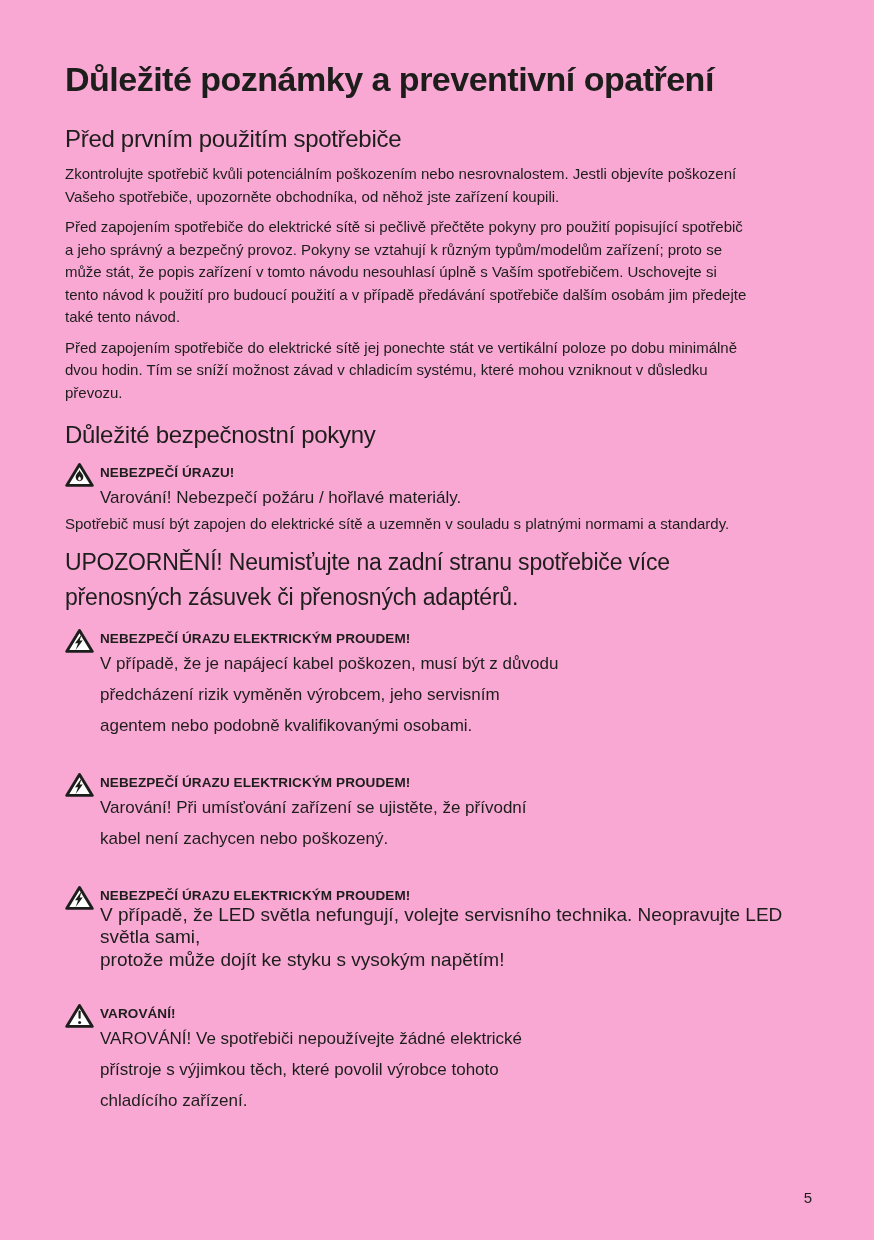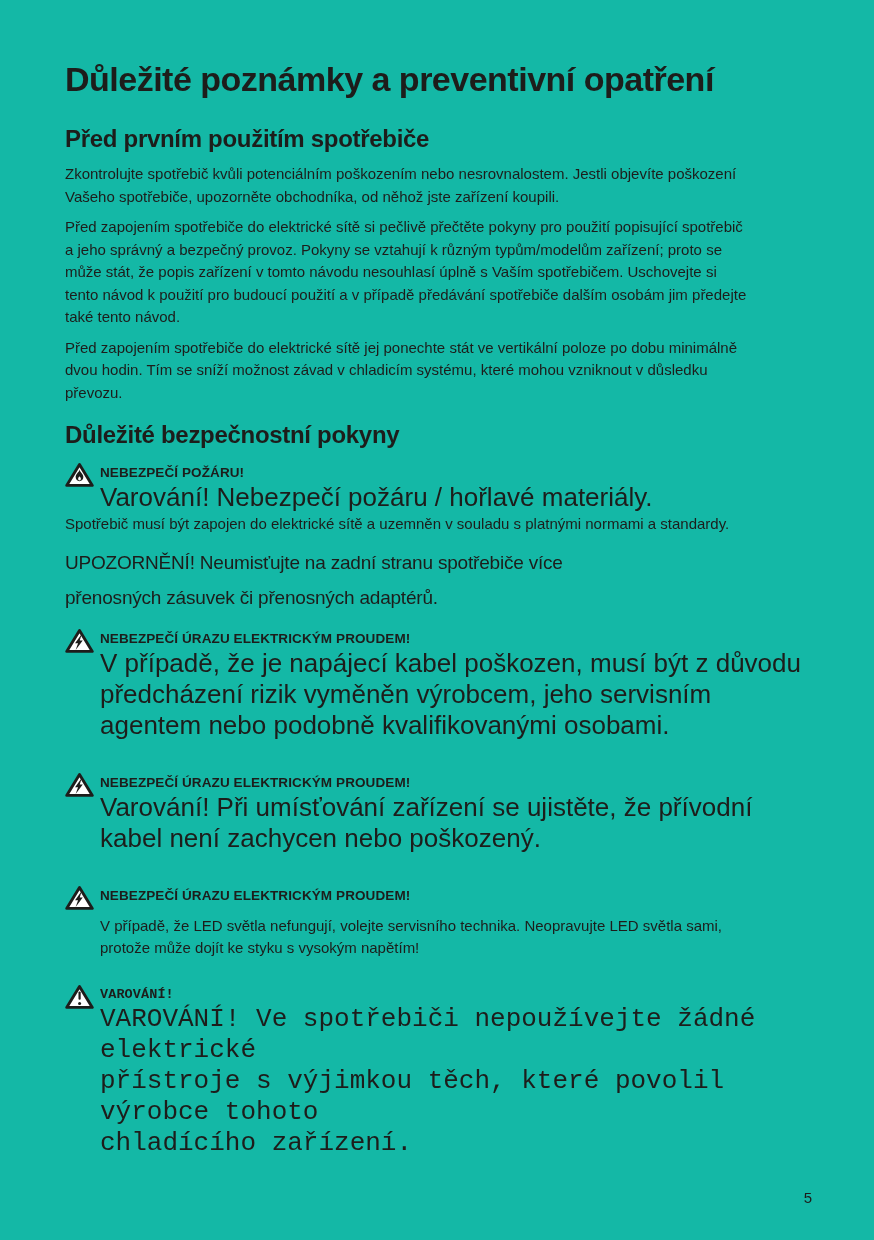--- a/index.html
+++ b/index.html
@@ -1,96 +1,96 @@
 <!DOCTYPE html>
 <html lang="cs"><head>
 <meta charset="utf-8">
 <style>
   html, body { margin: 0; padding: 0; background: #e8e8e8; }
   .page {
     position: relative;
     width: 874px;
     height: 1240px;
     margin: 0 auto;
-    background: #14b8a6;
+    background: #f9a8d4;
     overflow: hidden;
     font-family: "Liberation Sans", "DejaVu Sans", sans-serif;
     color: #1d1d1b;
   }
   .content {
     position: absolute;
     left: 65px;
     top: 0;
     width: 750px;
   }
   h1.doc-title {
     margin: 59px 0 0;
     font-size: 34px;
     line-height: 40px;
     font-weight: 700;
     letter-spacing: -0.5px;
   }
   h2.section-heading {
     font-size: 24px;
     line-height: 30px;
-    font-weight: 700;
+    font-weight: 400;
     letter-spacing: -0.3px;
   }
   .h2-first  { margin: 25px 0 9px; }
   .h2-safety { margin: 16px 0 12px; }
   p.body {
     font-size: 15px;
     line-height: 22.5px;
     margin: 0 0 8px;
   }
   .pre      { white-space: pre-line; }
   .oneline  { white-space: pre; }
   .p-mains    { margin: 16px 0 0; }
   .caution-big {
-    font-size: 19px;
+    font-size: 23px;
     line-height: 35px;
     margin: 9px 0 0;
     letter-spacing: -0.2px;
     white-space: pre-line;
   }
   .p-cleaning { margin: 6px 0 0; }
   .warning {
     position: relative;
     padding-left: 35px;
   }
   .w1 { margin-top: 6px; }
   .w2 { margin-top: 13px; }
   .w3 { margin-top: 31px; }
   .w4 { margin-top: 31px; }
-  .w5 { margin-top: 24px; font-family: Liberation Mono, monospace; }
+  .w5 { margin-top: 32px; }
   .warn-icon {
     position: absolute;
     left: 0;
     top: 0;
     width: 29px;
     height: 26px;
   }
   .warn-icon svg { display: block; width: 29px; height: 26px; }
   .warn-label {
     font-size: 13.5px;
     line-height: 17px;
     font-weight: 700;
     letter-spacing: 0.1px;
     padding-top: 2px;
   }
   .warn-body-lg {
-    font-size: 26px;
+    font-size: 17px;
     line-height: 31px;
     margin-top: 1px;
     white-space: pre-line;
   }
   .warn-body-sm {
-    font-size: 15px;
+    font-size: 19px;
     line-height: 22.5px;
-    margin-top: 11px;
+    margin-top: 0;
     white-space: pre-line;
   }
   .page-number {
     position: absolute;
     right: 62px;
     bottom: 33px;
     font-size: 15px;
     line-height: 18px;
   }
 </style>
@@ -117,21 +117,21 @@
     <h2 class="section-heading h2-safety">Důležité bezpečnostní pokyny</h2>
 
     <div class="warning w1">
       <span class="warn-icon">
         <svg viewBox="0 0 34 30" xmlns="http://www.w3.org/2000/svg">
           <path d="M17 2.8 L32 27.2 H2 Z" fill="#ffffff" stroke="#1d1d1b" stroke-width="3.4" stroke-linejoin="round"></path>
           <path d="M17.2 8.5 c0.3 2.4 1.9 3.7 3 5.3 c0.8 1.2 1.3 2.3 1.3 3.6 c0 2.8 -2 4.8 -4.5 4.8 c-2.5 0 -4.5 -2 -4.5 -4.8 c0 -1.6 0.7 -2.9 1.7 -4.2 c1.1 -1.4 2.6 -2.7 3 -4.7 z" fill="#1d1d1b"></path>
           <path d="M17 16.5 c0.9 1 1.6 1.9 1.6 3 c0 1.1 -0.7 1.9 -1.6 1.9 c-0.9 0 -1.6 -0.8 -1.6 -1.9 c0 -1.1 0.7 -2 1.6 -3 z" fill="#ffffff"></path>
         </svg>
       </span>
-      <div class="warn-label">NEBEZPEČÍ POŽÁRU!</div>
+      <div class="warn-label">NEBEZPEČÍ ÚRAZU!</div>
       <div class="warn-body-lg">Varování! Nebezpečí požáru / hořlavé materiály.</div>
     </div>
 
     <p class="body p-mains oneline">Spotřebič musí být zapojen do elektrické sítě a uzemněn v souladu s platnými normami a standardy.</p>
 
     <div class="caution-big">UPOZORNĚNÍ! Neumisťujte na zadní stranu spotřebiče více
 přenosných zásuvek či přenosných adaptérů.</div>
 
 
     <div class="warning w2">

